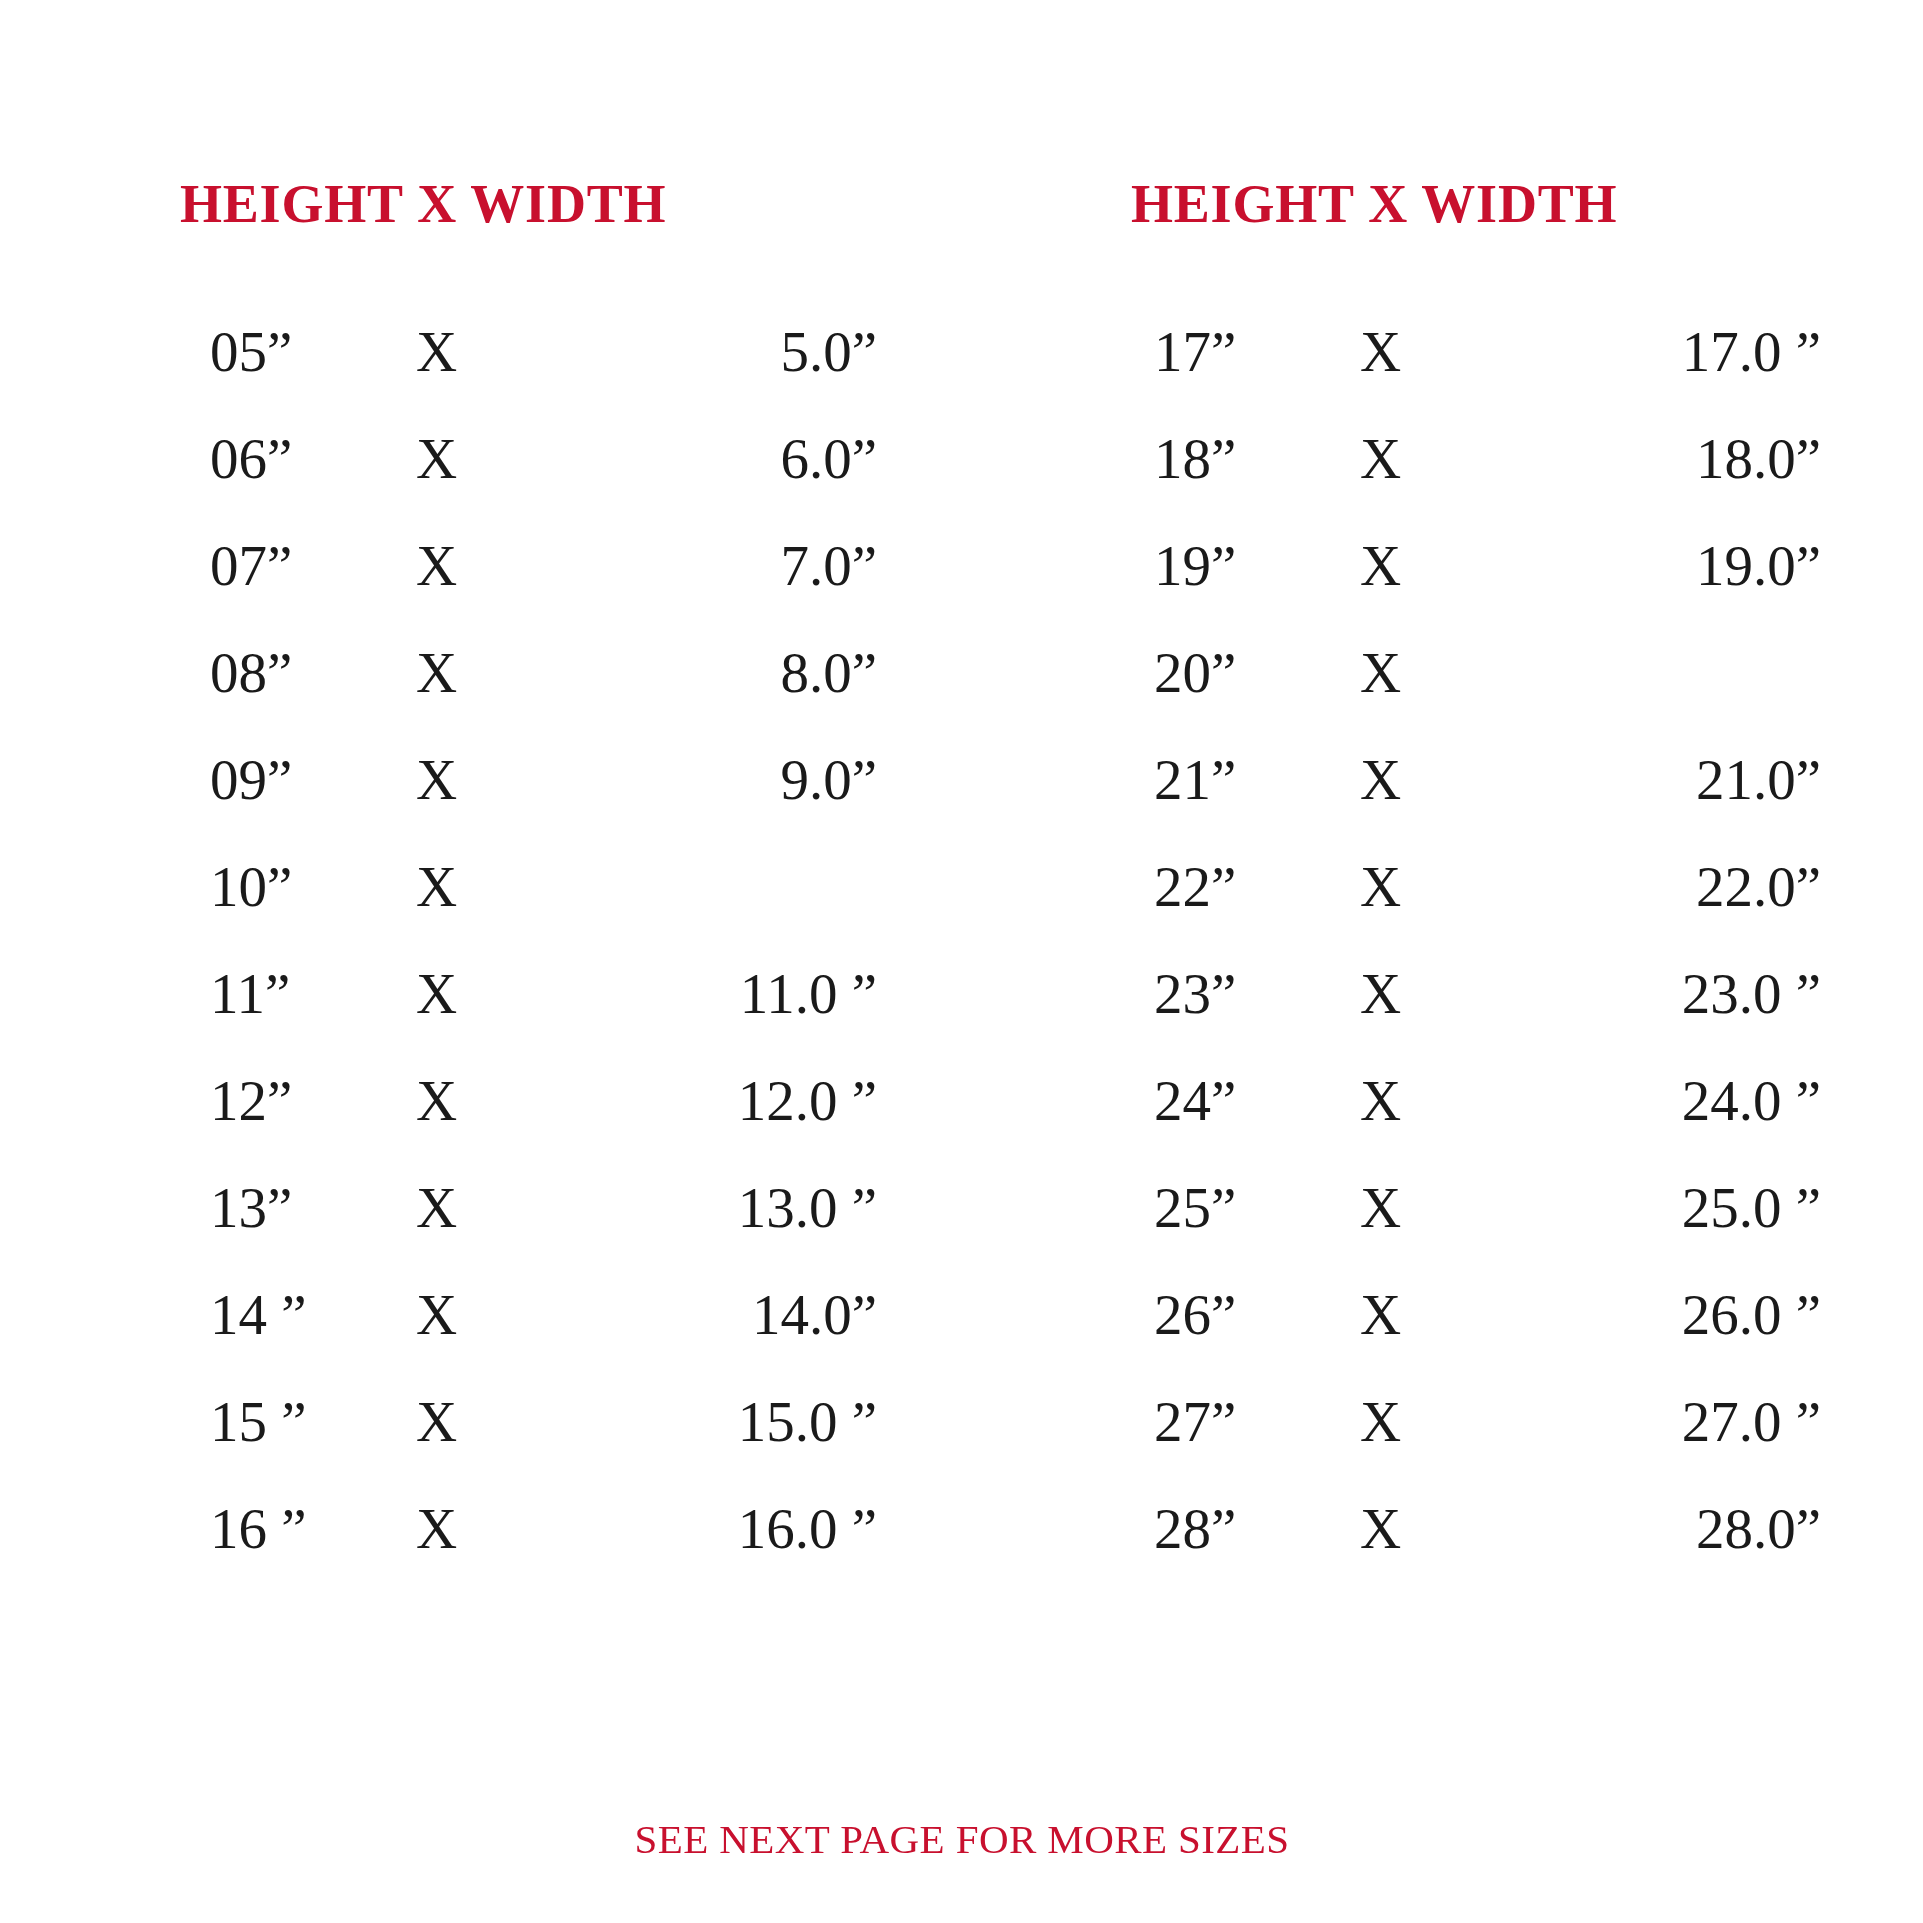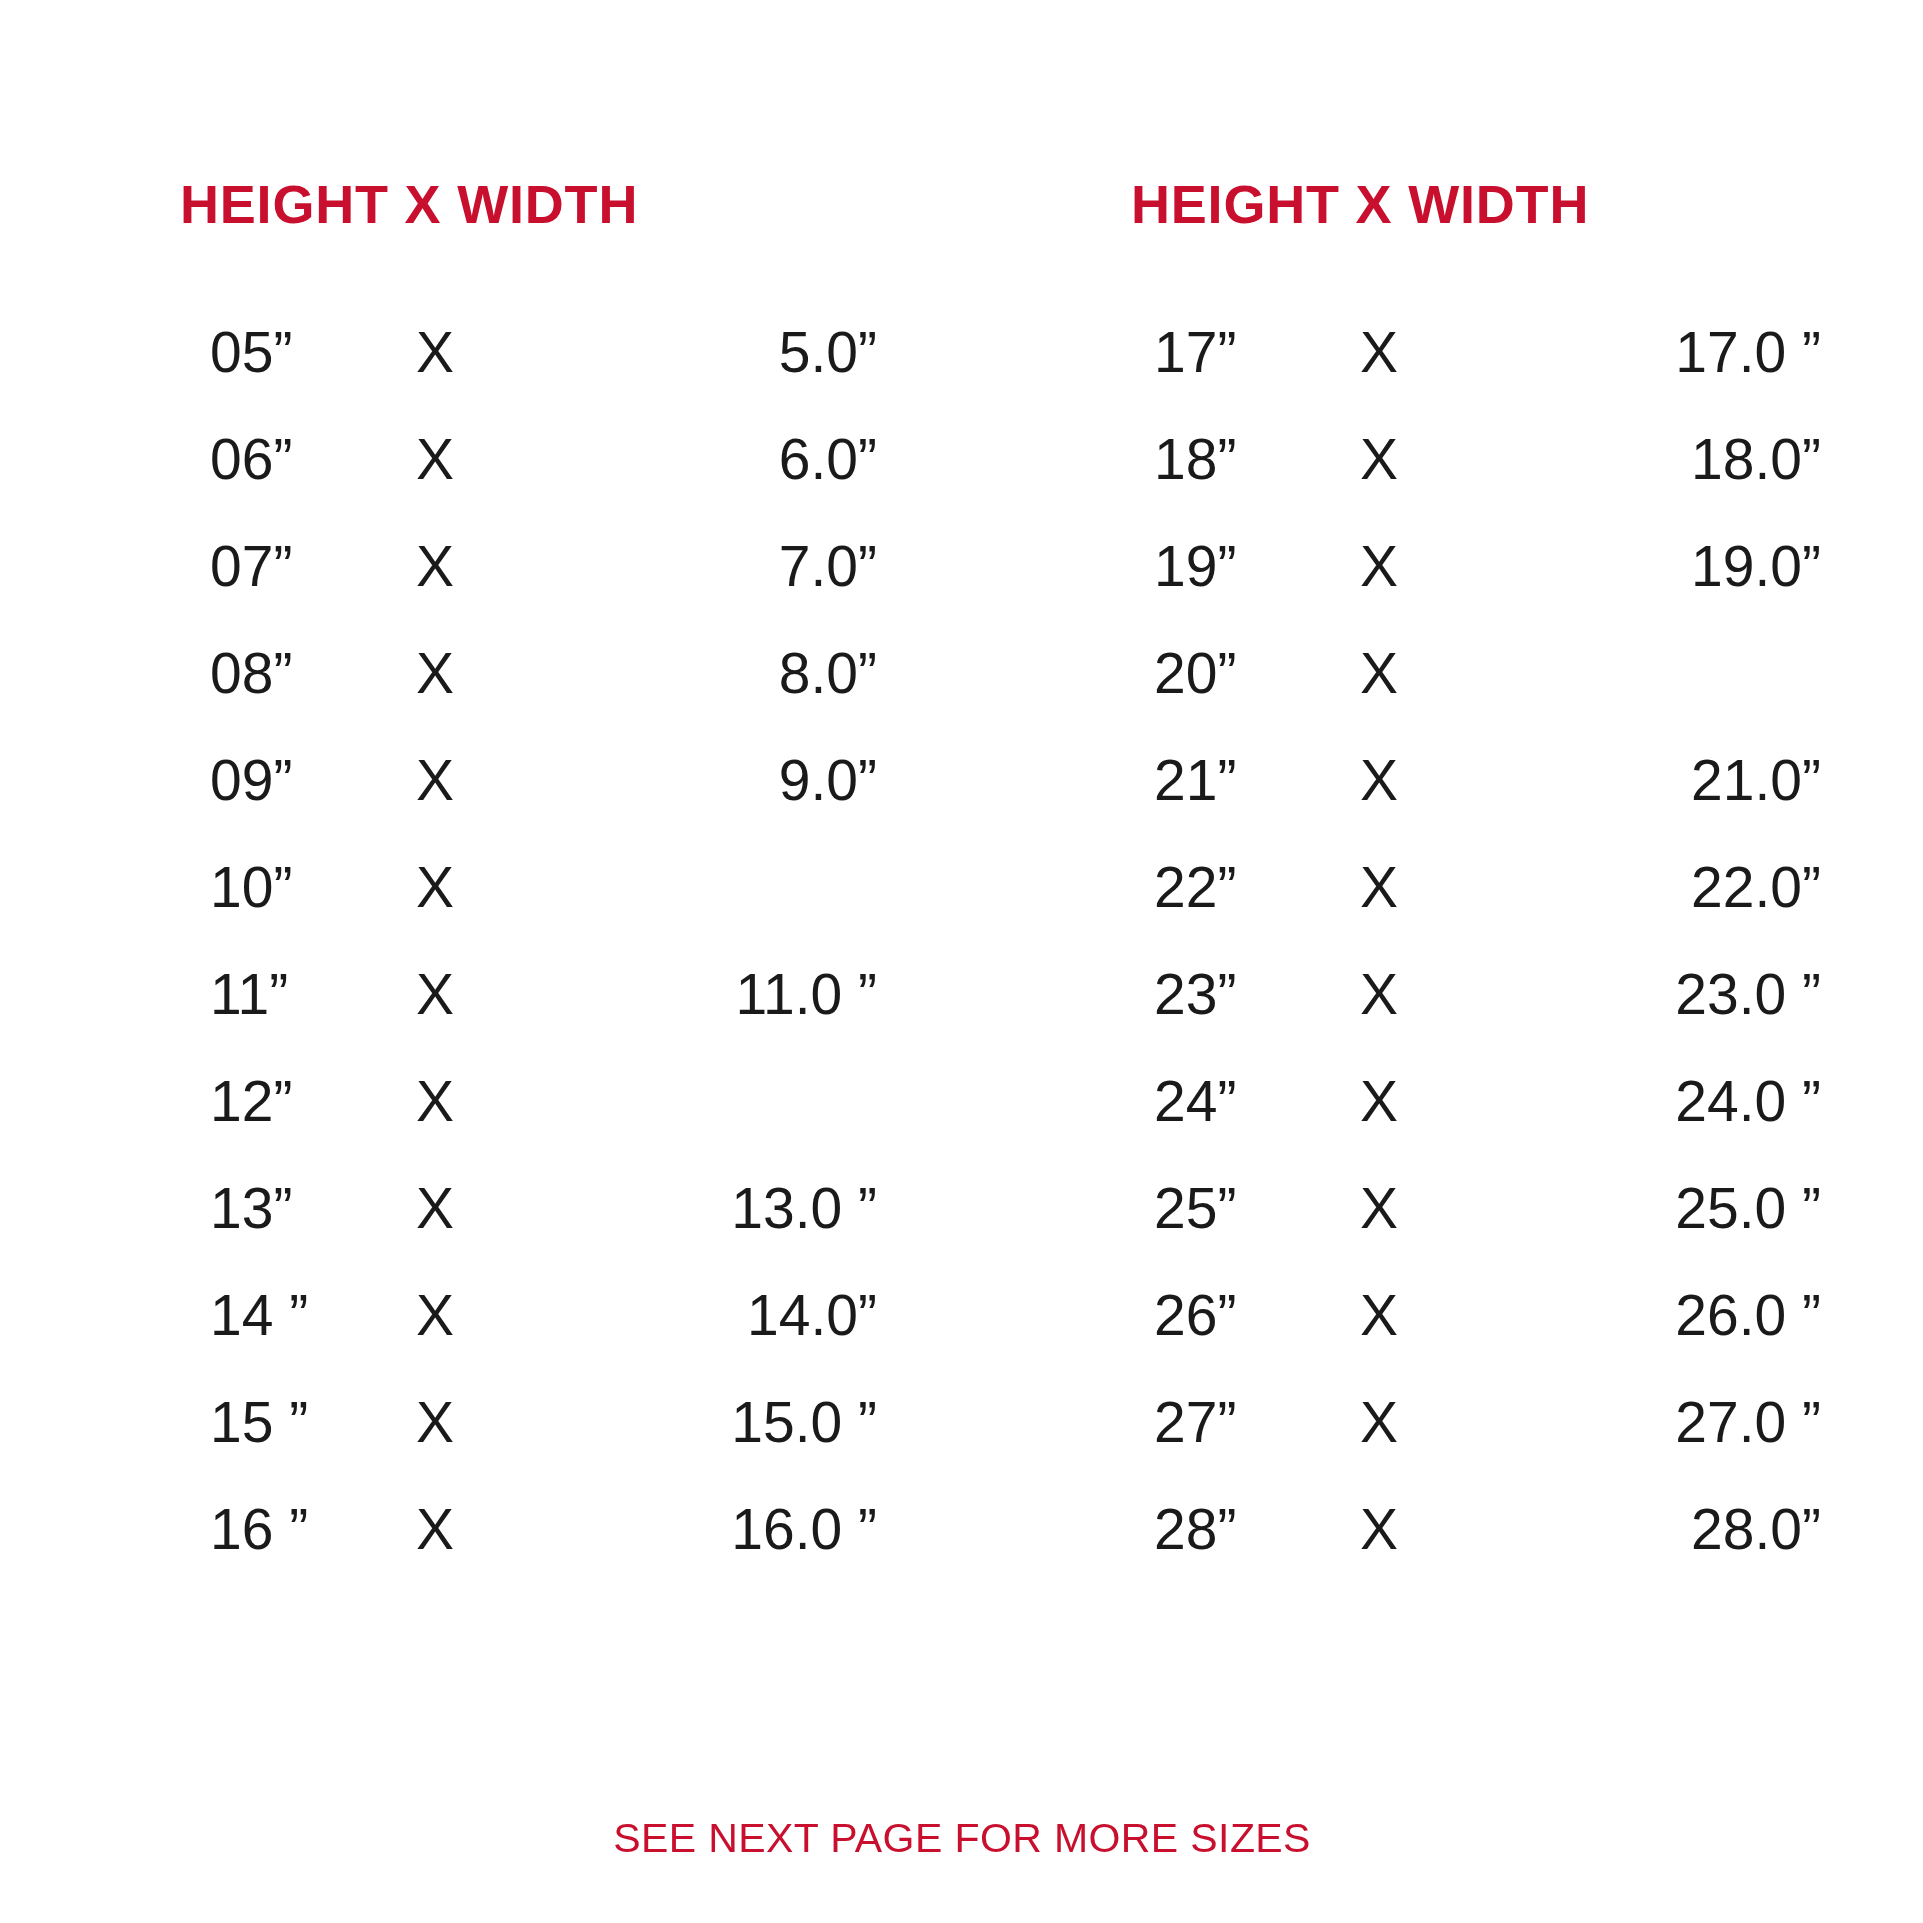--- a/index.html
+++ b/index.html
@@ -12,20 +12,21 @@
     height: 1924px;
     font-family: "Liberation Sans", sans-serif;
     color: #1a1a1a;
     overflow: hidden;
   }
   .page {
     position: relative;
     width: 1528px;
     height: 1924px;
     box-sizing: border-box;
+    font-family: Liberation Serif, serif;
   }
   .columns {
     position: absolute;
     top: 173px;
     left: 0;
     width: 1924px;
     display: flex;
     flex-direction: row;
   }
   .column {
@@ -132,20 +133,21 @@
           <span class="cell-x">X</span>
         </div>
         <div class="row">
           <span class="cell-h">11”</span>
           <span class="cell-x">X</span>
           <span class="cell-w">11.0 ”</span>
         </div>
         <div class="row">
           <span class="cell-h">12”</span>
           <span class="cell-x">X</span>
+          <span class="cell-w">12.0 ”</span>
         </div>
         <div class="row">
           <span class="cell-h">13”</span>
           <span class="cell-x">X</span>
           <span class="cell-w">13.0 ”</span>
         </div>
         <div class="row">
           <span class="cell-h">14 ”</span>
           <span class="cell-x">X</span>
           <span class="cell-w">14.0”</span>

